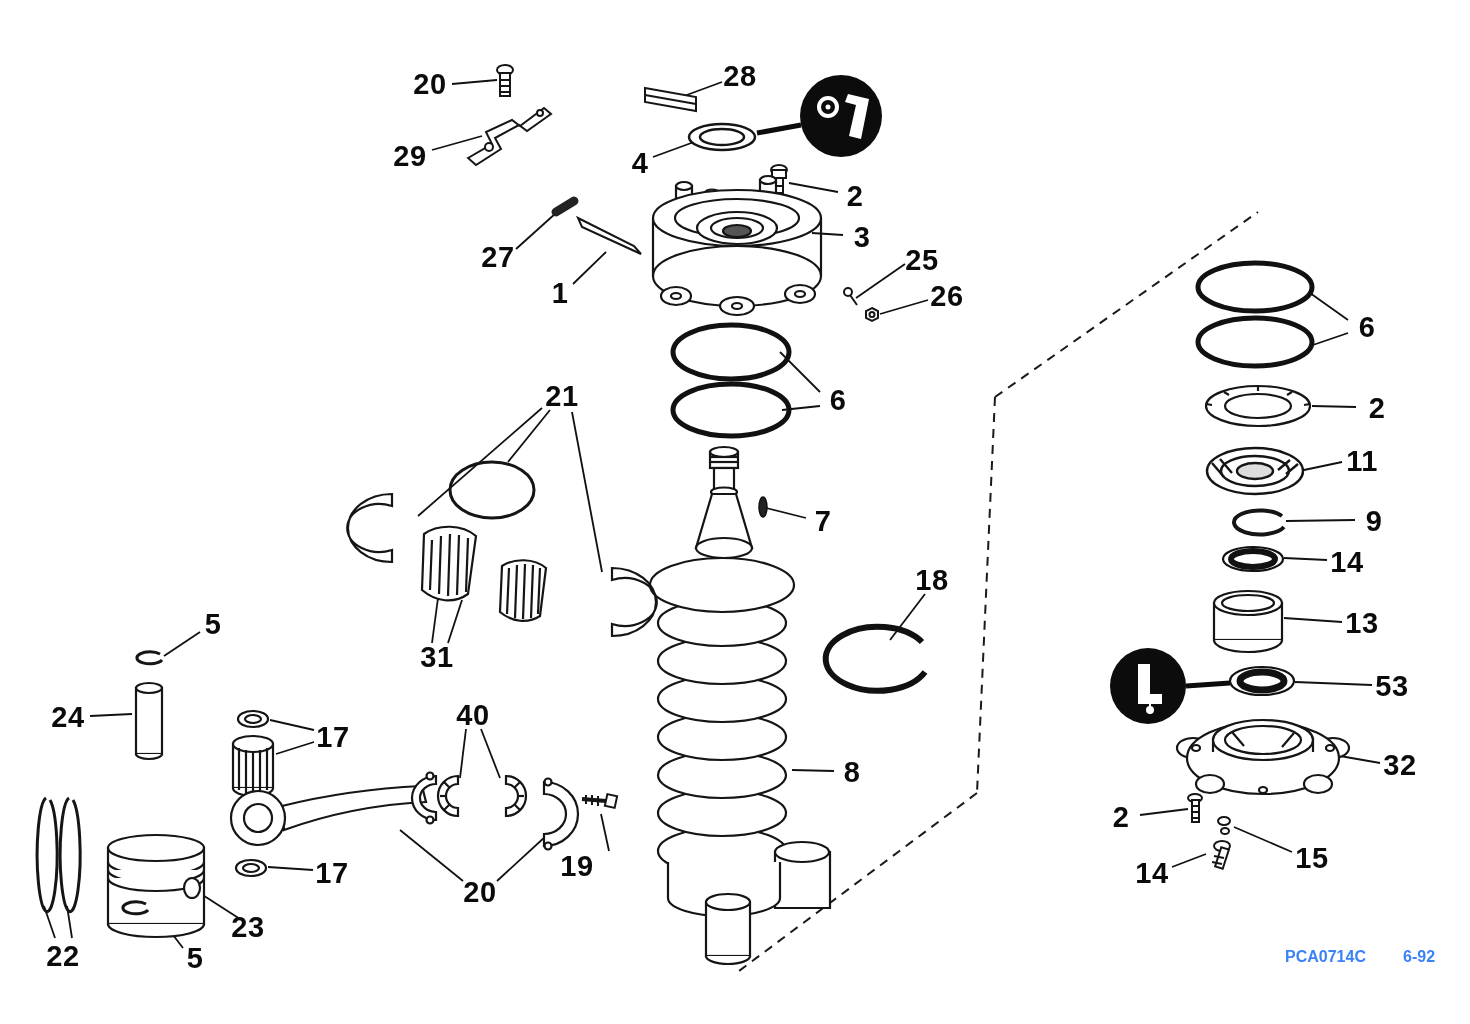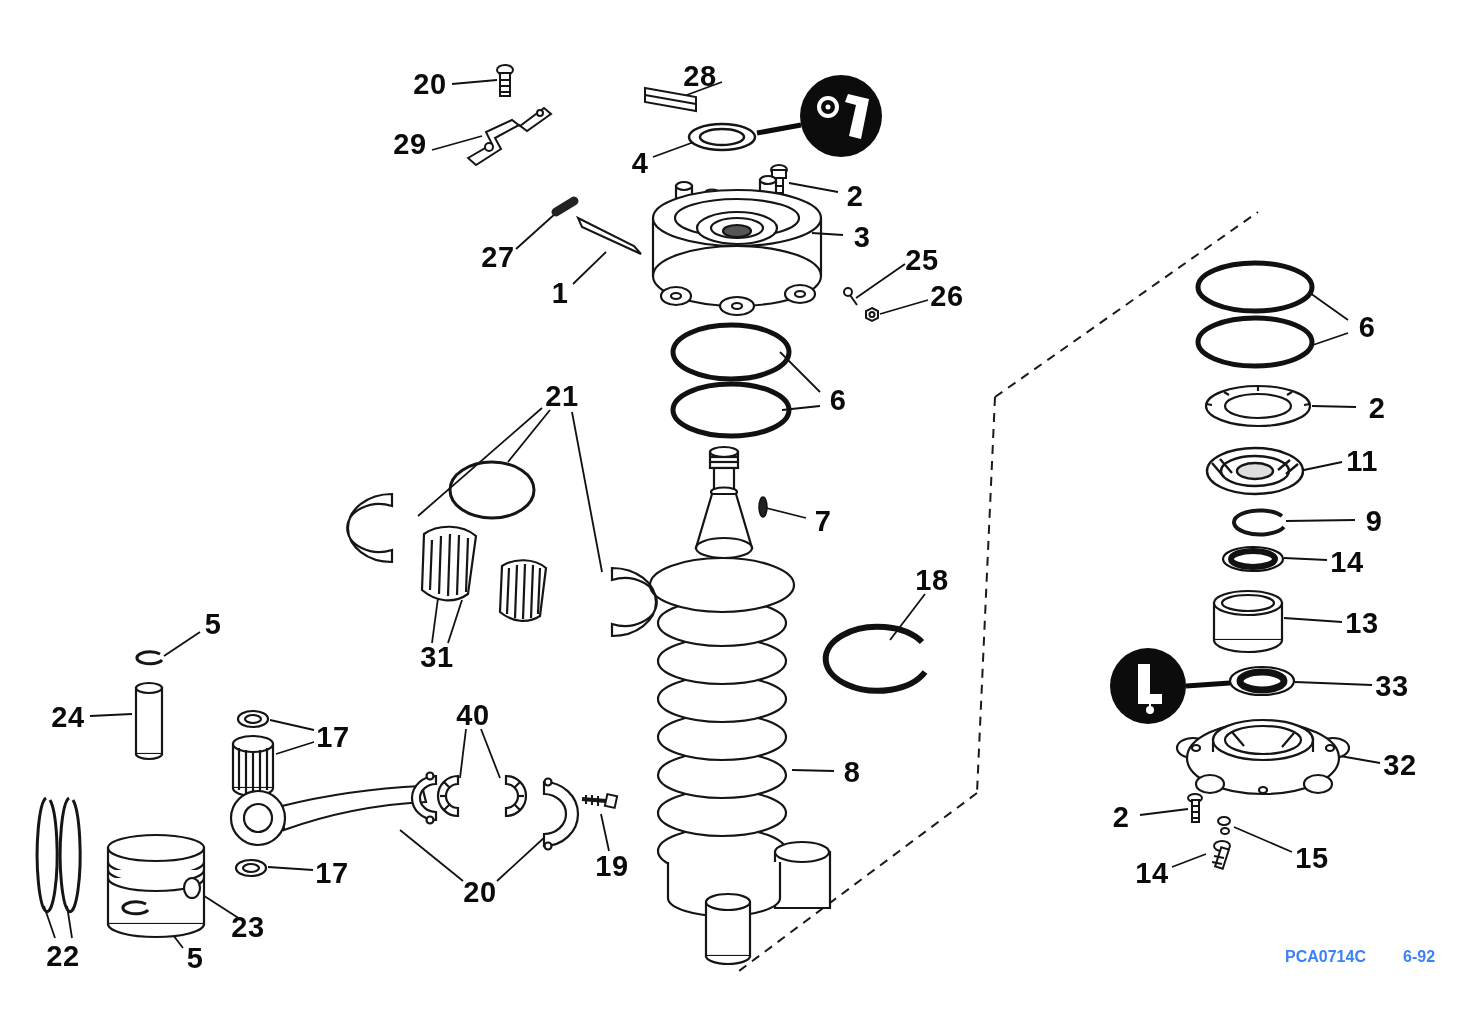--- a/index.html
+++ b/index.html
@@ -387,22 +387,22 @@
 
   <g stroke="#151515" stroke-width="2" fill="#fff">
     <ellipse cx="1222" cy="846" rx="8" ry="5"></ellipse>
     <rect x="1218" y="848" width="8" height="20" transform="rotate(18 1222 858)"></rect>
     <line x1="1214" y1="856" x2="1224" y2="858"></line>
     <line x1="1212" y1="862" x2="1222" y2="864"></line>
   </g>
 </svg>
 
 <div class="callout" style="left:430px;top:84px">20</div>
-<div class="callout" style="left:410px;top:144px">29</div>
-<div class="callout" style="left:700px;top:76px">28</div>
+<div class="callout" style="left:410px;top:156px">29</div>
+<div class="callout" style="left:740px;top:76px">28</div>
 <div class="callout" style="left:640px;top:163px">4</div>
 <div class="callout" style="left:855px;top:196px">2</div>
 <div class="callout" style="left:862px;top:237px">3</div>
 <div class="callout" style="left:498px;top:257px">27</div>
 <div class="callout" style="left:560px;top:293px">1</div>
 <div class="callout" style="left:922px;top:260px">25</div>
 <div class="callout" style="left:947px;top:296px">26</div>
 <div class="callout" style="left:838px;top:400px">6</div>
 <div class="callout" style="left:562px;top:396px">21</div>
 <div class="callout" style="left:823px;top:521px">7</div>
@@ -411,28 +411,28 @@
 <div class="callout" style="left:213px;top:624px">5</div>
 <div class="callout" style="left:68px;top:717px">24</div>
 <div class="callout" style="left:333px;top:737px">17</div>
 <div class="callout" style="left:473px;top:715px">40</div>
 <div class="callout" style="left:852px;top:772px">8</div>
 <div class="callout" style="left:63px;top:956px">22</div>
 <div class="callout" style="left:248px;top:927px">23</div>
 <div class="callout" style="left:195px;top:958px">5</div>
 <div class="callout" style="left:332px;top:873px">17</div>
 <div class="callout" style="left:480px;top:892px">20</div>
-<div class="callout" style="left:612px;top:866px">19</div>
+<div class="callout" style="left:577px;top:866px">19</div>
 <div class="callout" style="left:1367px;top:327px">6</div>
 <div class="callout" style="left:1377px;top:408px">2</div>
 <div class="callout" style="left:1362px;top:461px">11</div>
 <div class="callout" style="left:1374px;top:521px">9</div>
 <div class="callout" style="left:1347px;top:562px">14</div>
 <div class="callout" style="left:1362px;top:623px">13</div>
-<div class="callout" style="left:1392px;top:686px">33</div>
+<div class="callout" style="left:1392px;top:686px">53</div>
 <div class="callout" style="left:1400px;top:765px">32</div>
 <div class="callout" style="left:1121px;top:817px">2</div>
 <div class="callout" style="left:1312px;top:858px">15</div>
 <div class="callout" style="left:1152px;top:873px">14</div>
 
 <div class="footer-code" style="left:1285px;top:948px">PCA0714C</div>
 <div class="footer-code" style="left:1403px;top:948px">6-92</div>
 
 </div>
 

